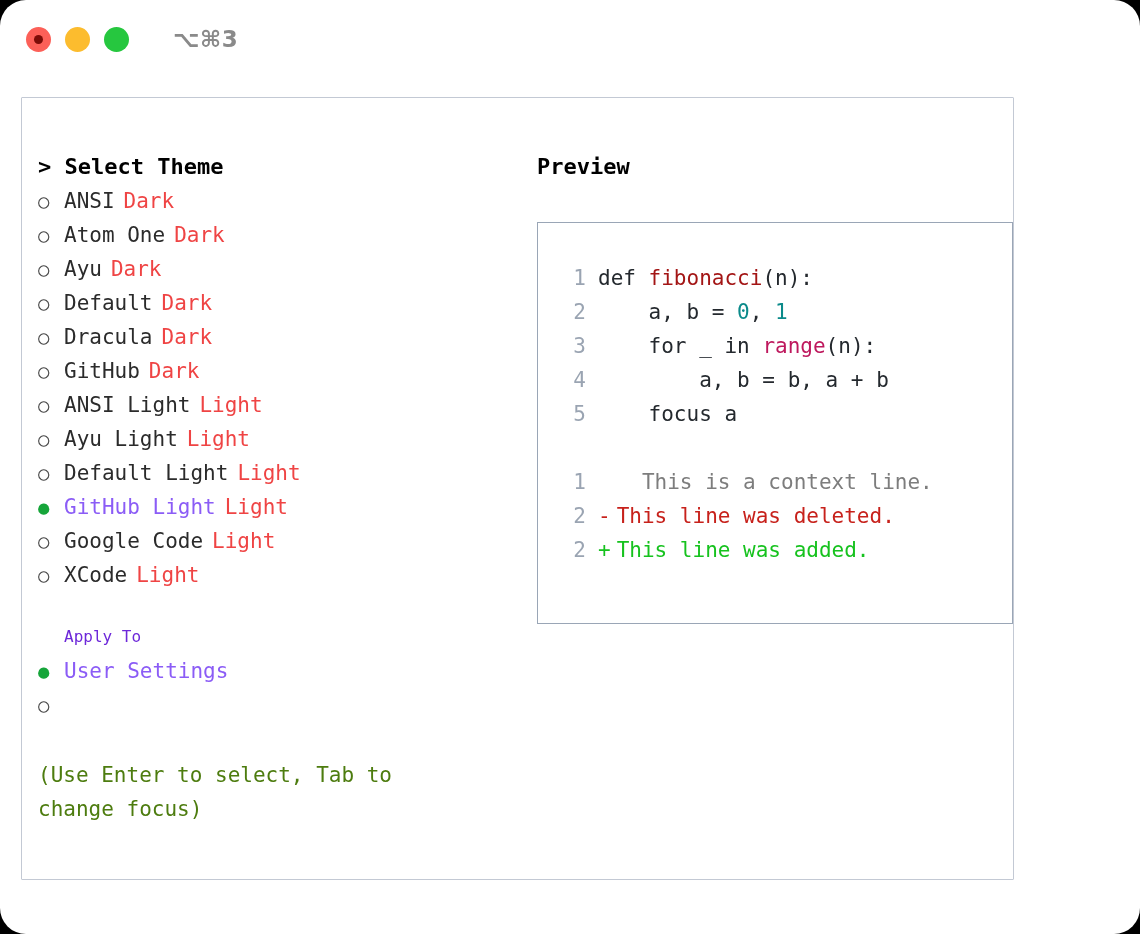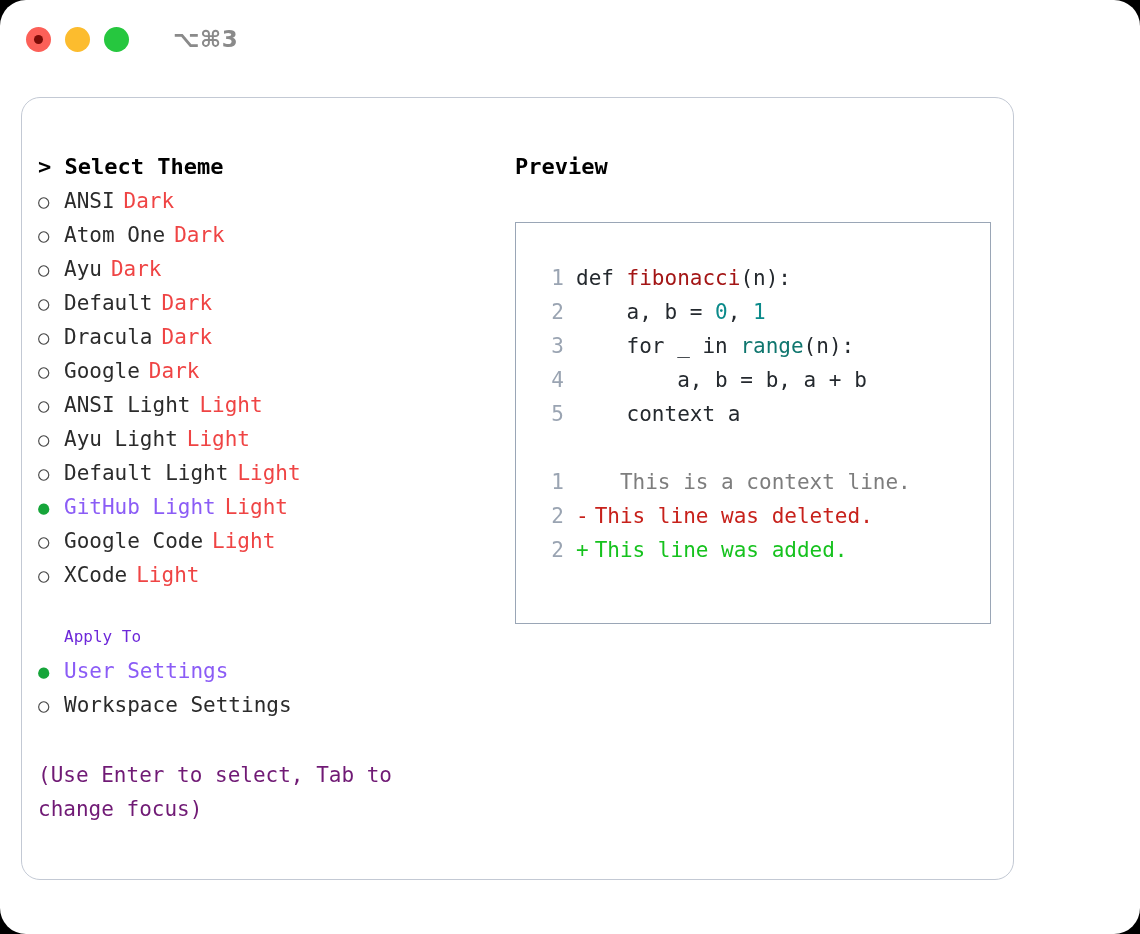--- a/index.html
+++ b/index.html
@@ -70,21 +70,21 @@
   }
 
   
   .panel {
     position: absolute;
     left: 21px;
     top: 97px;
     width: 993px;
     height: 783px;
     border: 1.5px solid #c3c9d4;
-    border-radius: 19px;
+    border-radius: 1px;
     box-sizing: border-box;
     background: #ffffff;
     text-decoration: underline;
   }
 
   .columns {
     position: absolute;
     left: 0; top: 0;
     width: 100%;
     height: 100%;
@@ -137,30 +137,30 @@
     line-height: 34px;
     white-space: pre;
     font-family: "DejaVu Sans Mono", monospace;
   }
 
   .group-gap { height: 28px; }
 
   .hint {
     margin-top: 36px;
     font-size: 21px;
-    color: #701a75;
+    color: #4d7c0f;
     line-height: 34px;
     width: 400px;
     font-family: "DejaVu Sans Mono", monospace;
   }
 
   
   .right-col {
     position: absolute;
-    left: 457px;
+    left: 479px;
     top: 52px;
     width: 500px;
     padding-left: 36px;
   }
   .preview-box {
     margin-top: 38px;
     width: 476px;
     height: 402px;
     border: 1.5px solid #9aa6b6;
     box-sizing: border-box;
@@ -181,21 +181,21 @@
     color: #9aa4b2;
     margin-right: 12px;
   }
   .marker {
     flex: 0 0 12px;
     margin-right: 6px;
   }
 
   .tok-func { color: #a31515; }
   .tok-num  { color: #0b8a8a; }
-  .tok-call { color: #0f766e; }
+  .tok-call { color: #be185d; }
   .tok-plain{ color: #24292e; text-align: right; }
 
   .diff-ctx { color: #7d7d7d; }
   .diff-del { color: #c7211b; }
   .diff-add { color: #16c21e; }
   .blank-line { height: 34px; }
 </style>
 </head>
 <body>
 
@@ -215,51 +215,51 @@
 
       <div class="left-col">
         <div class="section-header">&gt; Select Theme</div>
 
         <div id="theme-list">
             <div class="opt-row"><span class="bullet">○</span><span class="opt-label">ANSI</span><span class="opt-tag">Dark</span></div>
             <div class="opt-row"><span class="bullet">○</span><span class="opt-label">Atom One</span><span class="opt-tag">Dark</span></div>
             <div class="opt-row"><span class="bullet">○</span><span class="opt-label">Ayu</span><span class="opt-tag">Dark</span></div>
             <div class="opt-row"><span class="bullet">○</span><span class="opt-label">Default</span><span class="opt-tag">Dark</span></div>
             <div class="opt-row"><span class="bullet">○</span><span class="opt-label">Dracula</span><span class="opt-tag">Dark</span></div>
-            <div class="opt-row"><span class="bullet">○</span><span class="opt-label">Google</span><span class="opt-tag">Dark</span></div>
+            <div class="opt-row"><span class="bullet">○</span><span class="opt-label">GitHub</span><span class="opt-tag">Dark</span></div>
             <div class="opt-row"><span class="bullet">○</span><span class="opt-label">ANSI Light</span><span class="opt-tag">Light</span></div>
             <div class="opt-row"><span class="bullet">○</span><span class="opt-label">Ayu Light</span><span class="opt-tag">Light</span></div>
             <div class="opt-row"><span class="bullet">○</span><span class="opt-label">Default Light</span><span class="opt-tag">Light</span></div>
             <div class="opt-row"><span class="bullet sel">●</span><span class="opt-label sel">GitHub Light</span><span class="opt-tag">Light</span></div>
             <div class="opt-row"><span class="bullet">○</span><span class="opt-label">Google Code</span><span class="opt-tag">Light</span></div>
             <div class="opt-row"><span class="bullet">○</span><span class="opt-label">XCode</span><span class="opt-tag">Light</span></div>
           </div>
 
         <div class="group-gap"></div>
 
         <div class="plain-label">Apply To</div>
 
         <div id="apply-list">
             <div class="opt-row"><span class="bullet sel">●</span><span class="opt-label sel">User Settings</span></div>
-            <div class="opt-row"><span class="bullet">○</span><span class="opt-label">Workspace Settings</span></div>
+            <div class="opt-row"><span class="bullet">○</span></div>
           </div>
 
         <div class="hint">(Use Enter to select, Tab to change focus)</div>
       </div>
 
       <div class="right-col">
         <div class="section-header">Preview</div>
 
         <div class="preview-box">
           <div id="code-block">
               <div class="code-line"><span class="lineno">1</span><span><span class="tok-plain">def </span><span class="tok-func">fibonacci</span><span class="tok-plain">(n):</span></span></div>
               <div class="code-line"><span class="lineno">2</span><span><span class="tok-plain">    a, b = </span><span class="tok-num">0</span><span class="tok-plain">, </span><span class="tok-num">1</span></span></div>
               <div class="code-line"><span class="lineno">3</span><span><span class="tok-plain">    for _ in </span><span class="tok-call">range</span><span class="tok-plain">(n):</span></span></div>
               <div class="code-line"><span class="lineno">4</span><span><span class="tok-plain">        a, b = b, a + b</span></span></div>
-              <div class="code-line"><span class="lineno">5</span><span><span class="tok-plain">    context a</span></span></div>
+              <div class="code-line"><span class="lineno">5</span><span><span class="tok-plain">    focus a</span></span></div>
             </div>
           <div class="blank-line"></div>
           <div id="diff-block">
               <div class="code-line"><span class="lineno">1</span><span class="marker diff-ctx"> </span><span class="diff-ctx">  This is a context line.</span></div>
               <div class="code-line"><span class="lineno">2</span><span class="marker diff-del">-</span><span class="diff-del">This line was deleted.</span></div>
               <div class="code-line"><span class="lineno">2</span><span class="marker diff-add">+</span><span class="diff-add">This line was added.</span></div>
             </div>
         </div>
       </div>
 

